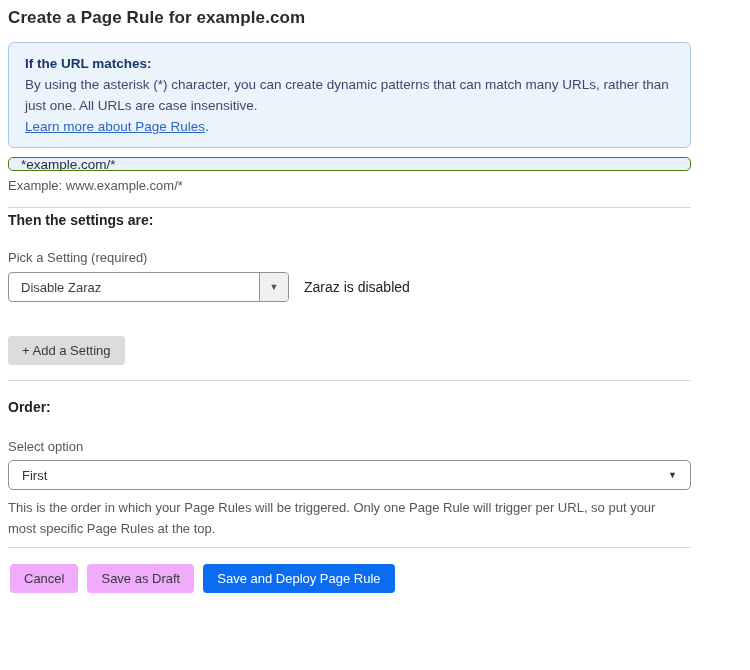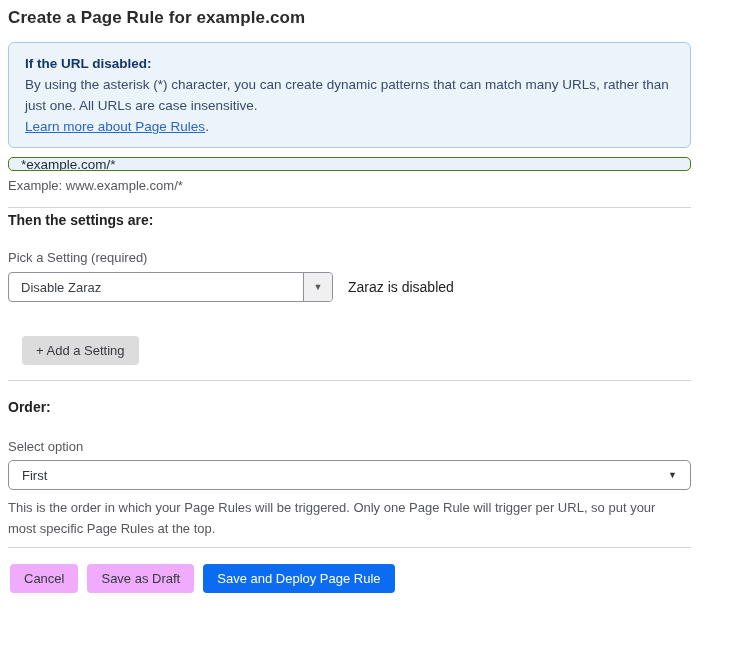--- a/index.html
+++ b/index.html
@@ -83,21 +83,21 @@
     line-height: 17px;
   }
   .settings-heading { margin-top: 4px; }
   .picker-label { margin-top: 21px; }
   .setting-row {
     margin-top: 7px;
     display: flex;
     align-items: center;
   }
   .setting-select {
-    width: 325px;
+    width: 281px;
     height: 30px;
     display: flex;
     align-items: stretch;
     border: 1px solid #8d9199;
     border-radius: 4px;
     background: #ffffff;
     cursor: pointer;
     overflow: hidden;
   }
   .setting-select-value {
@@ -135,21 +135,21 @@
     line-height: 15px;
     padding: 7px 14px;
     cursor: pointer;
   }
   .btn-gray {
     background: #f0abfc;
     color: #36393f;
   }
   .add-setting-btn {
     margin-top: 34px;
-    margin-left: 14px;
+    margin-left: 0;
     background: #dcdcdc;
     color: #36393f;
   }
   .order-heading { margin-top: 18px; }
   .order-label { margin-top: 23px; }
   .order-select {
     margin-top: 6px;
     width: 683px;
     height: 30px;
     display: flex;
@@ -186,21 +186,21 @@
   }
 </style>
 </head>
 <body>
 
 <div class="container">
 
   <h1 class="page-title">Create a Page Rule for example.com</h1>
 
   <div class="info-box">
-    <div class="info-heading">If the URL disabled:</div>
+    <div class="info-heading">If the URL matches:</div>
     <div class="info-body">By using the asterisk (*) character, you can create dynamic patterns that can match many URLs, rather than just one. All URLs are case insensitive.</div>
     <div><a class="info-link">Learn more about Page Rules</a><span>.</span></div>
   </div>
 
   <input class="url-input" type="text" value="*example.com/*" style="">
   <div class="field-hint">Example: www.example.com/*</div>
 
   <hr class="divider divider-1">
 
   <div class="section-heading settings-heading">Then the settings are:</div>

